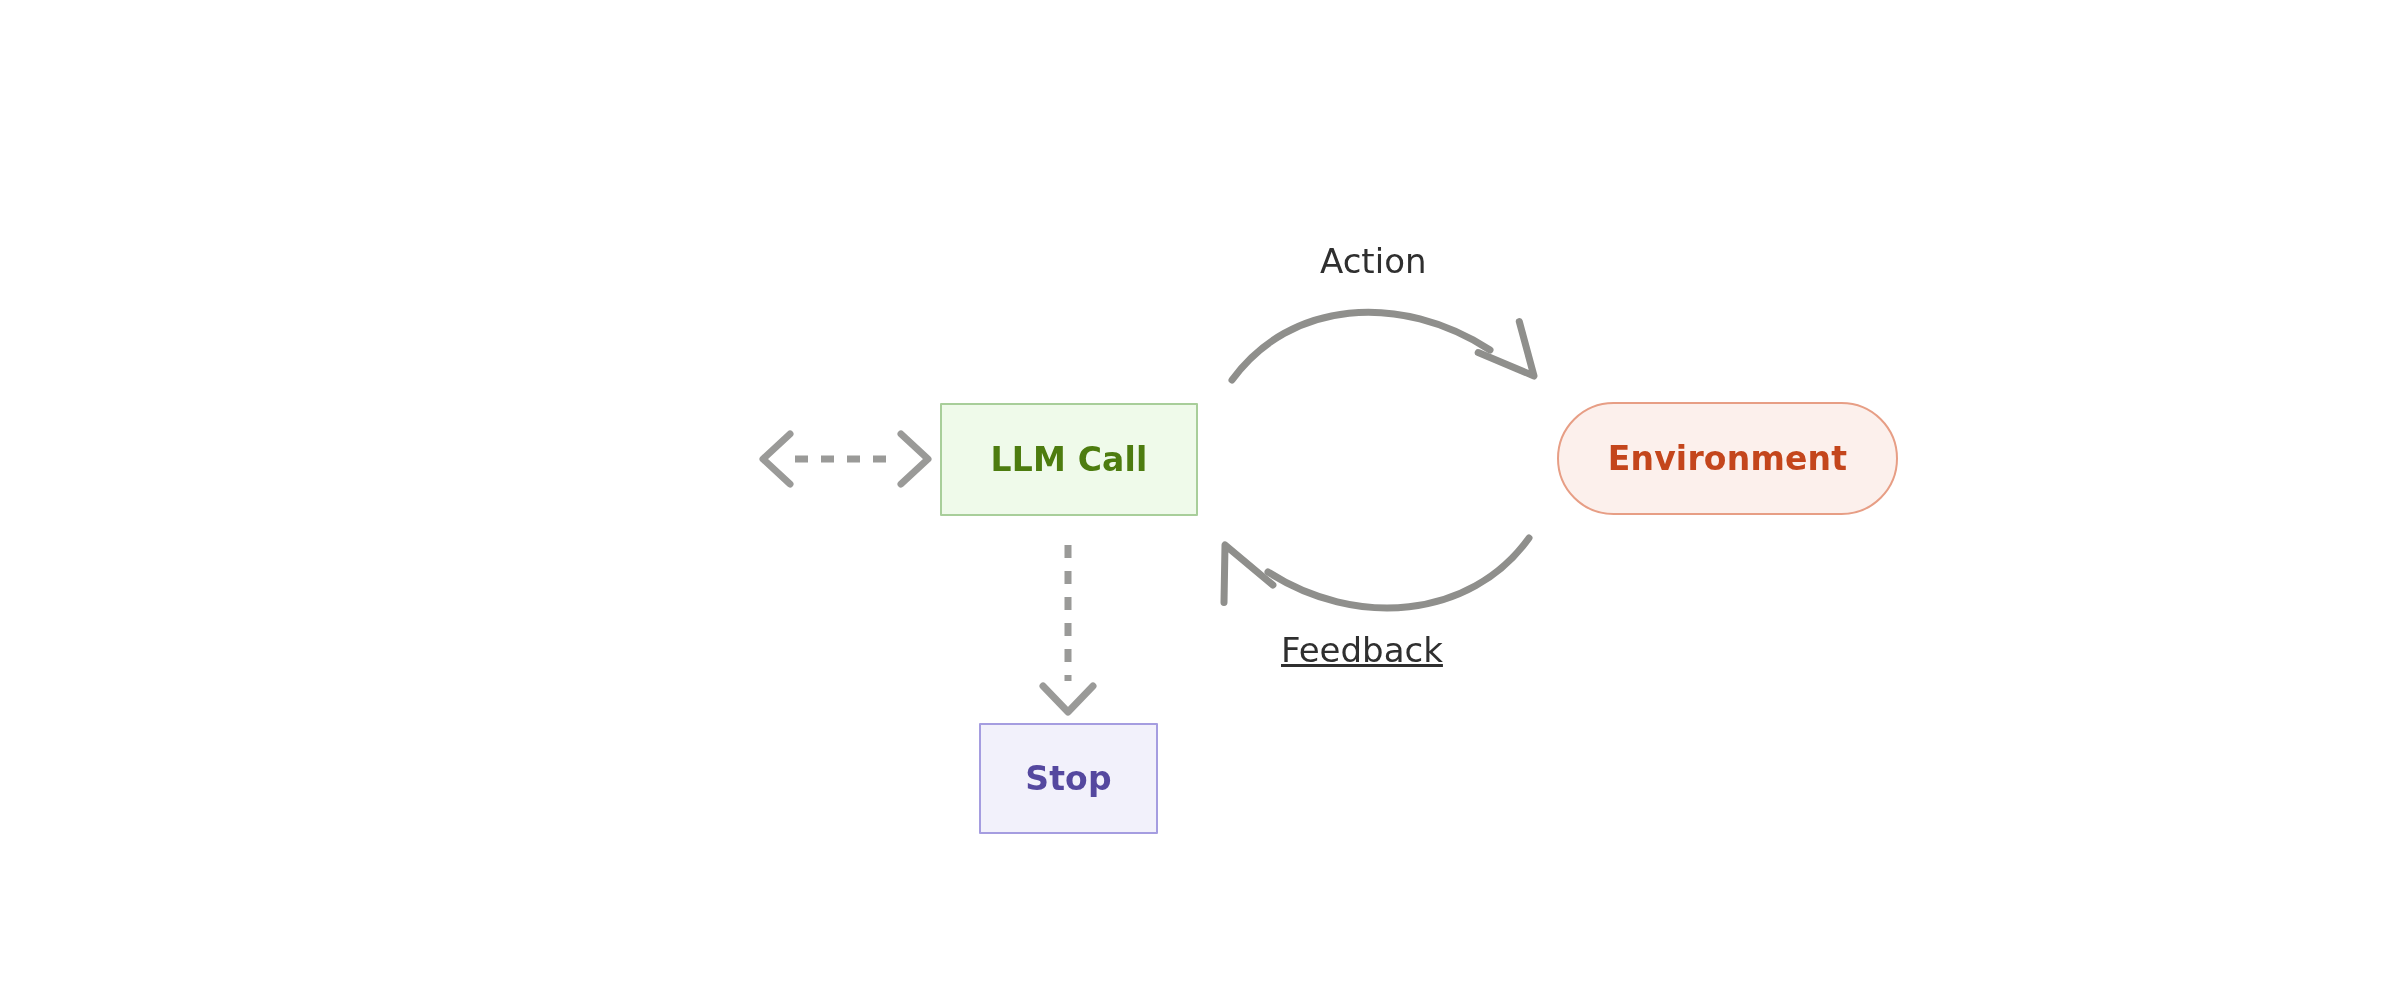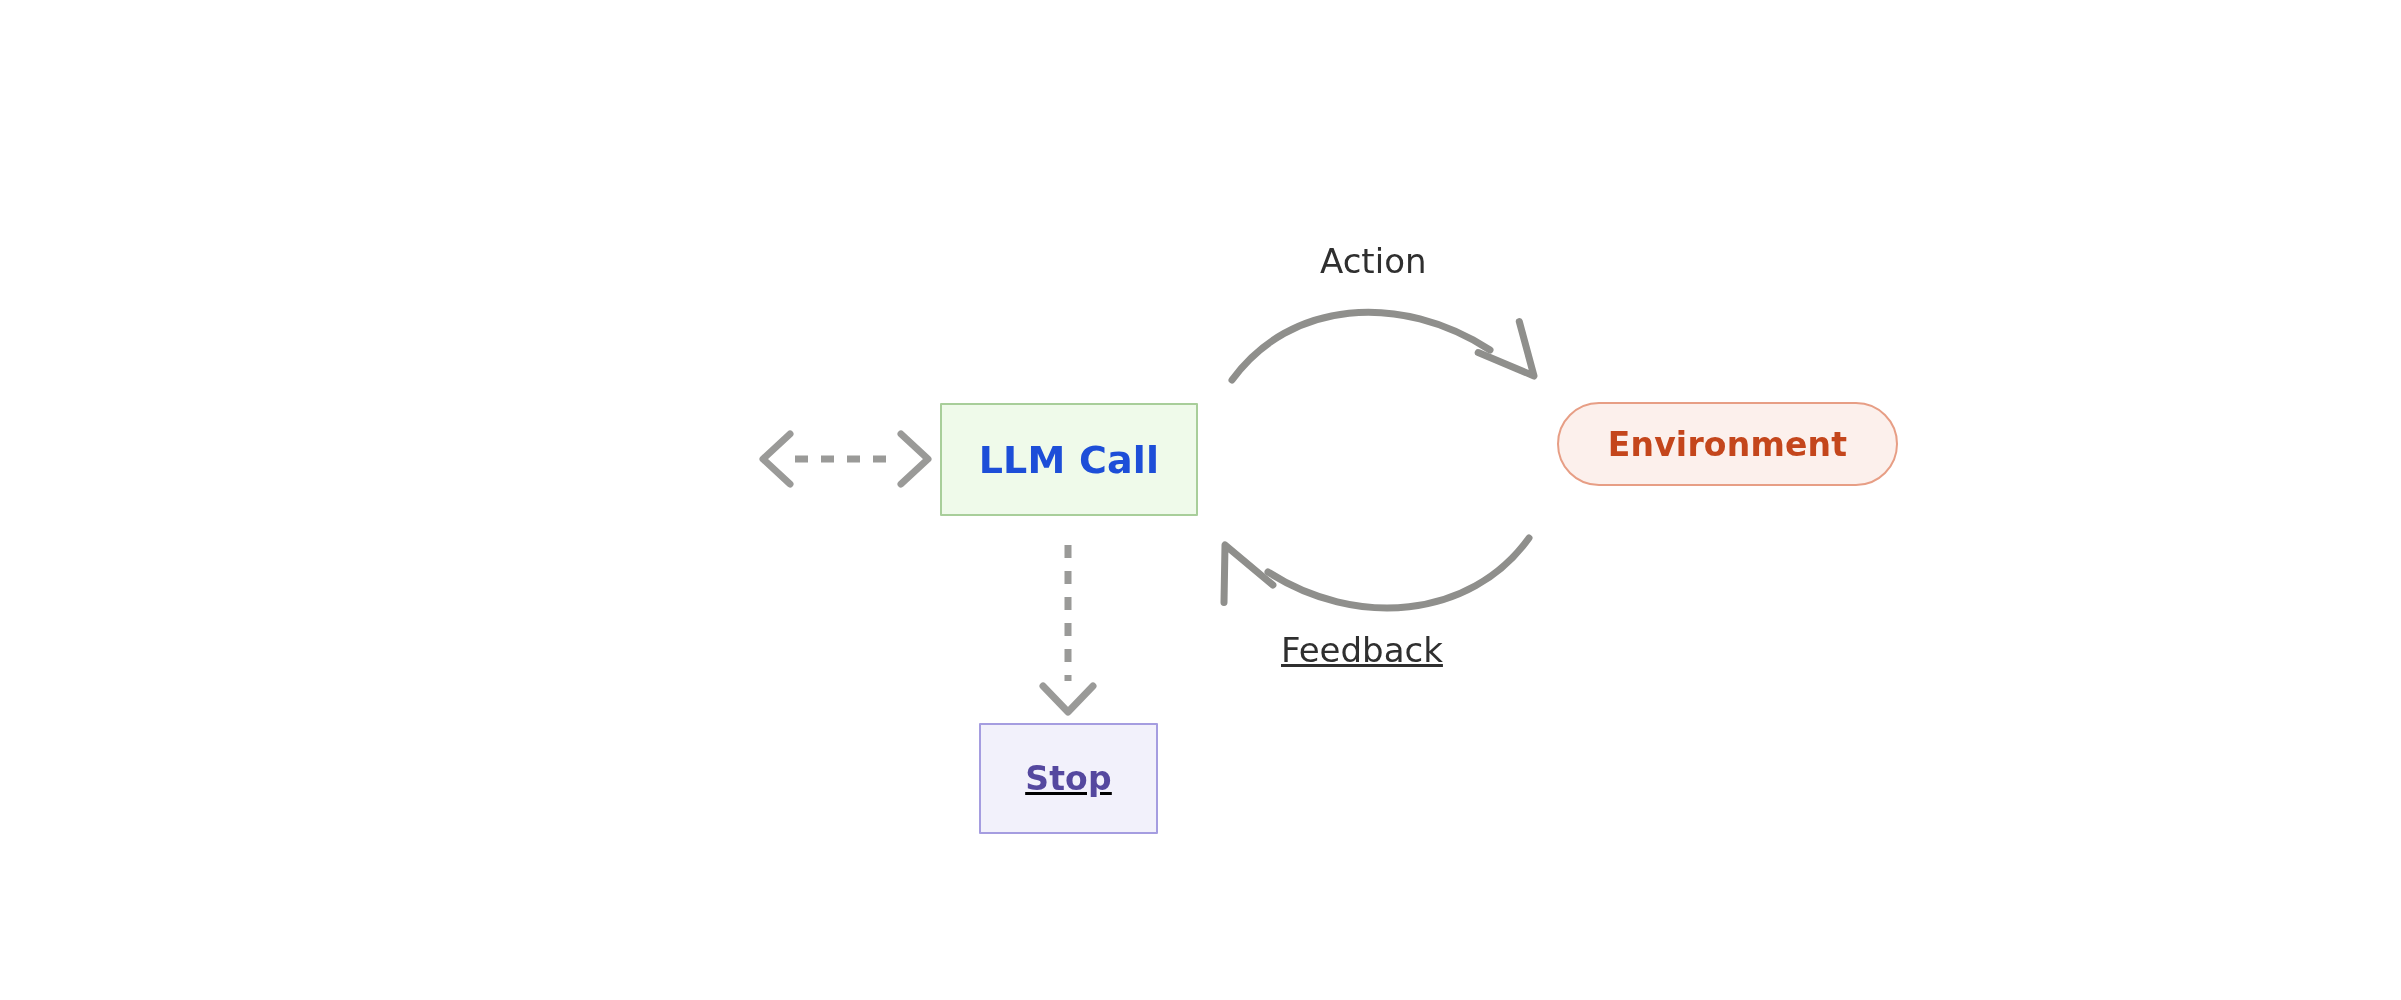--- a/index.html
+++ b/index.html
@@ -53,40 +53,39 @@
     font-size: 33px;
   }
 
   
   .node.green-rect {
     background: #effaea;
     border: 2.5px solid #a8ce9a;
     border-radius: 1px;
   }
   .node.green-rect .node-label {
-    color: #1d4ed8;
-    font-size: 38px;
+    color: #4d7c0f;
+    font-size: 33px;
   }
 
   
   .node.purple-rect {
     background: #f2f1fb;
     border: 2.5px solid #a59de0;
     border-radius: 1px;
-    text-decoration: underline;
   }
   .node.purple-rect .node-label {
     color: #55489f;
     font-size: 33px;
   }
 
   
   #node-human       { left: 506px;  top: 405px; width: 222px; height: 109px; }
   #node-llm-call    { left: 940px;  top: 403px; width: 258px; height: 113px; }
-  #node-environment { left: 1557px; top: 402px; width: 341px; height: 84px; text-align: center; }
+  #node-environment { left: 1557px; top: 402px; width: 341px; height: 113px; text-align: center; }
   #node-stop        { left: 979px;  top: 723px; width: 179px; height: 111px; }
 
   
   .edge-label {
     position: absolute;
     color: #2f2f2f;
     font-size: 34px;
     font-weight: 400;
     white-space: nowrap;
     font-family: "DejaVu Sans", sans-serif;

